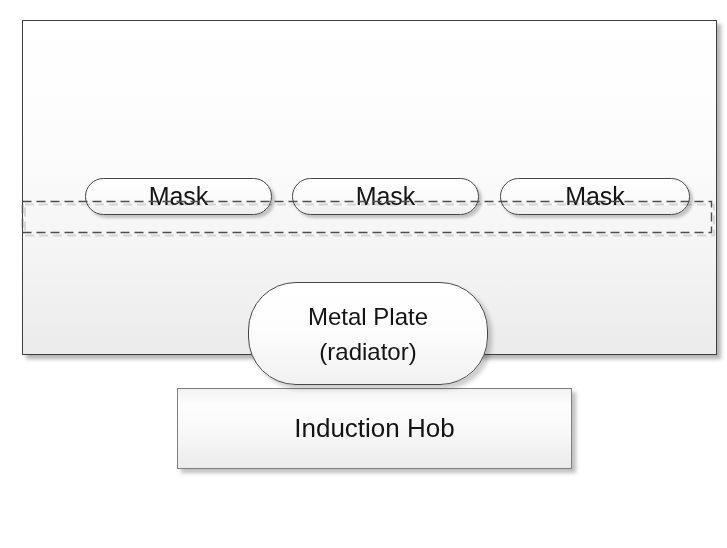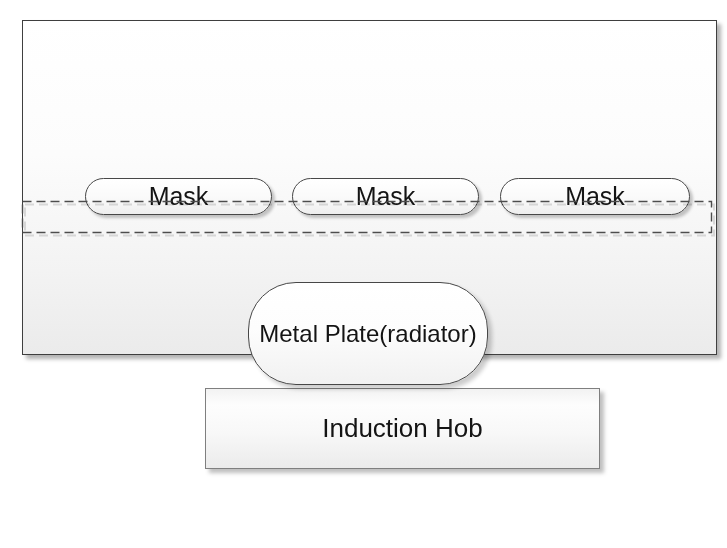--- a/index.html
+++ b/index.html
@@ -64,31 +64,31 @@
   .metal-plate {
     left: 248px; top: 282px;
     width: 240px; height: 103px;
     border: 1.3px solid var(--shape-border, #474747);
     border-radius: 48px;
     background: linear-gradient(180deg, #ffffff 0%, #fdfdfd 45%, #f1f1f1 100%);
     box-shadow: 4px 4px 4px rgba(0,0,0,0.20);
     font-size: 24px;
     line-height: 35px;
     z-index: 6;
+    flex-direction: column;
   }
   
   .hob {
     left: 177px; top: 388px;
     width: 395px; height: 81px;
     border: 1.4px solid var(--hob-border, #7f7f7f);
     background: linear-gradient(180deg, #f2f2f2 0%, #fdfdfd 20%, #f8f8f8 55%, #ebebeb 100%);
     box-shadow: 4px 4px 4px rgba(0,0,0,0.25);
     font-size: 26px;
     z-index: 2;
-    margin-left: 28px;
   }
   .label { display: inline-block; }
 </style>
 </head>
 <body>
 
 <div id="canvas">
 
   <div class="shape chamber"></div>
 

